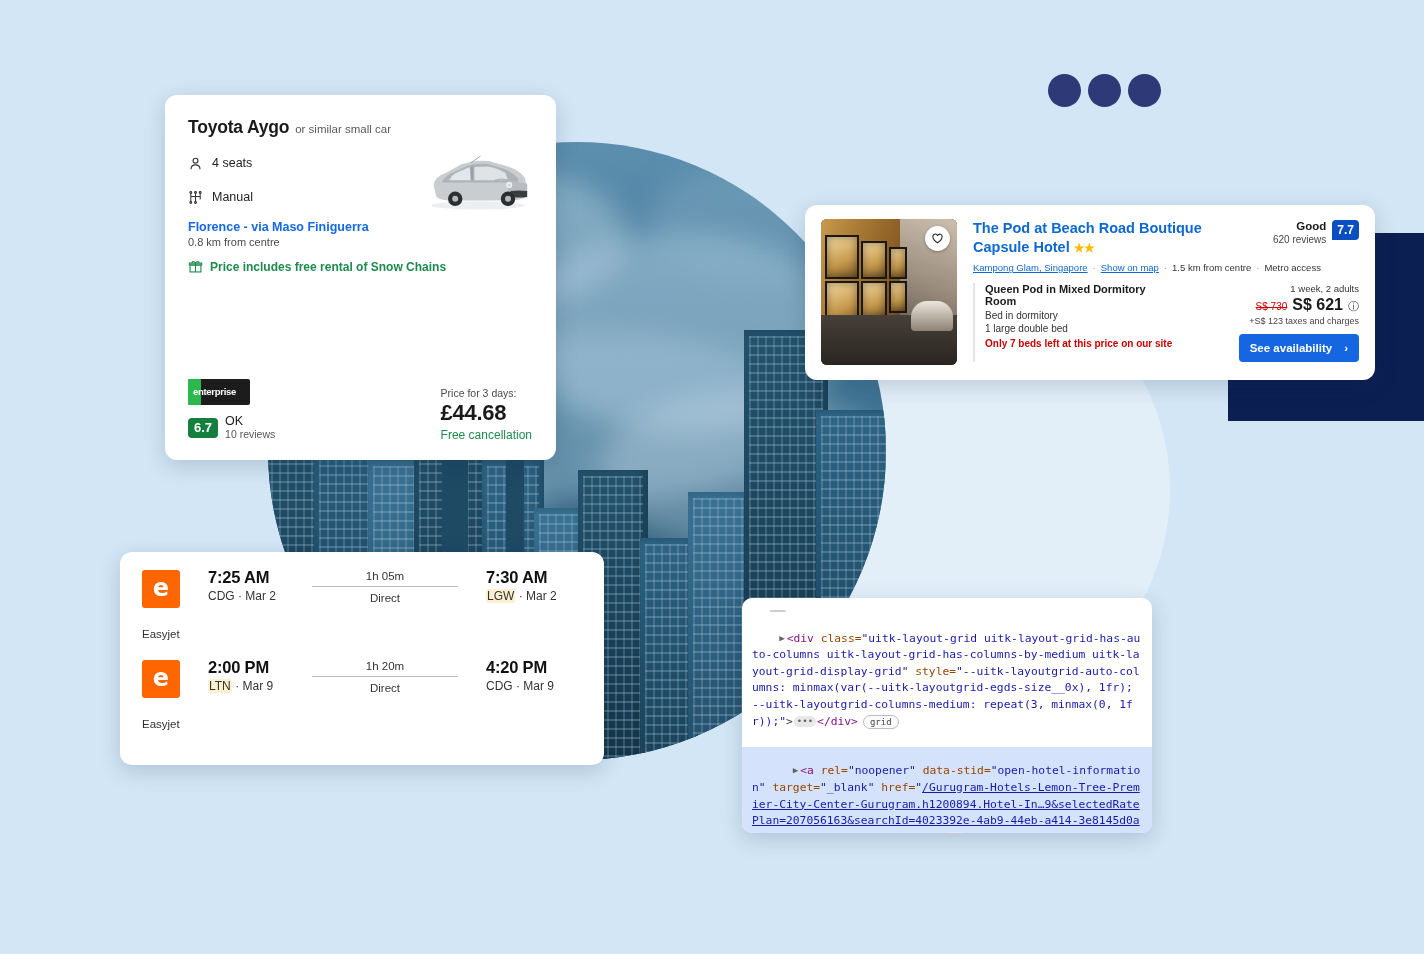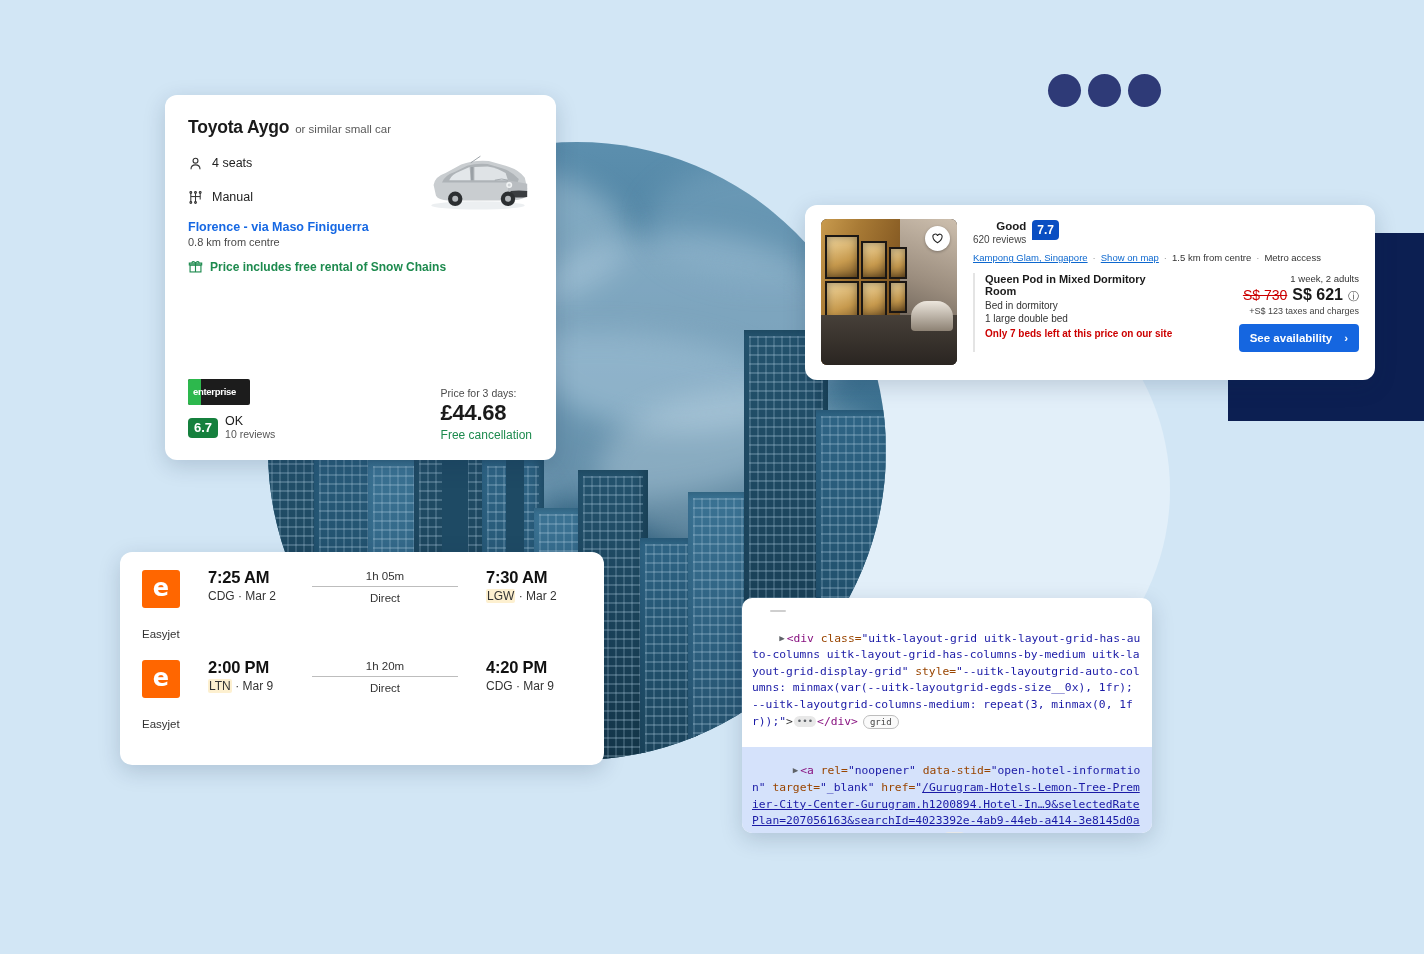--- a/index.html
+++ b/index.html
@@ -401,21 +401,21 @@
   .price-col { text-align: right; flex: none; width: 168px; }
   .occ { font-size: 9.5px; color: #333; }
   .price-line {
     margin-top: 2px;
     display: flex;
     align-items: baseline;
     justify-content: flex-end;
     gap: 5px;
   }
   .old-price {
-    font-size: 14px;
+    font-size: 10px;
     color: #cc0000;
     text-decoration: line-through;
   }
   .new-price { font-size: 16px; font-weight: bold; color: #1a1a1a; }
   .info-ico { font-size: 11px; color: #444; }
   .taxes { font-size: 9px; color: #444; margin-top: 2px; }
 
   .avail-btn {
     margin-top: 8px;
     display: inline-flex;
@@ -705,20 +705,24 @@
     <div class="heart-btn">
       <svg viewBox="0 0 20 20" width="13" height="13" fill="none" stroke="#222" stroke-width="1.6">
         <path d="M10 16.5S3 12.3 3 7.8A3.6 3.6 0 0 1 10 6a3.6 3.6 0 0 1 7 1.8c0 4.5-7 8.7-7 8.7z"></path>
       </svg>
     </div>
   </div>
 
   <div class="hotel-body">
 
     <div class="hotel-head">
+      <div class="hotel-name">
+        <span>The Pod at Beach Road Boutique Capsule Hotel</span>
+        <span class="stars">★★</span>
+      </div>
       <div class="score-wrap">
         <div class="score-text">
           <div class="score-word">Good</div>
           <div class="score-cnt">620 reviews</div>
         </div>
         <div class="score-badge">7.7</div>
       </div>
     </div>
 
     <div class="hotel-meta">

